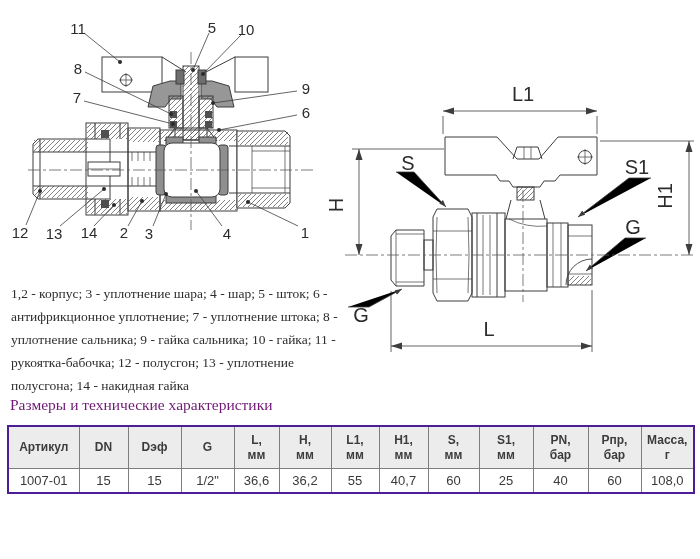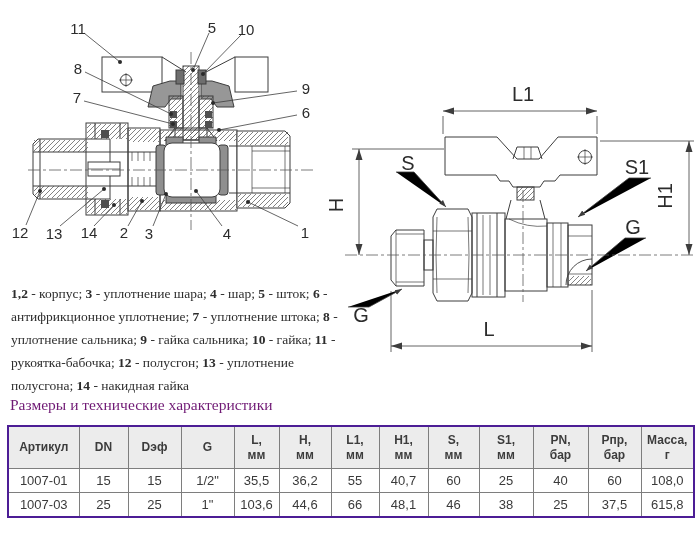--- a/index.html
+++ b/index.html
@@ -1,20 +1,20 @@
 <!DOCTYPE html>
 <html><head>
 <meta charset="utf-8">
 <style>
   html,body{margin:0;padding:0;background:#fff;}
   body{width:700px;height:559px;overflow:hidden;position:relative;font-family:"Liberation Sans",sans-serif;}
   .drawing{position:absolute;left:0;top:0;}
   .legend{position:absolute;left:11px;top:268px;width:342px;
     font-family:"Liberation Serif",serif;font-size:13.5px;line-height:23px;color:#2d2d2d;}
-  .legend b{font-weight:bold;}
+  .legend b{font-weight:normal;}
   .table-title{position:absolute;left:10px;top:396px;
     font-family:"Liberation Serif",serif;font-size:15.5px;color:#701a75;}
   table.spec{position:absolute;left:7px;top:425px;width:686px;border-collapse:collapse;
     table-layout:fixed;text-align:center;color:#3a3a3a;border:2px solid #4c1d95;}
   table.spec th,table.spec td{border:1px solid #7e7e7e;padding:0;overflow:hidden;}
   table.spec thead th{background:#ececec;height:41px;font-size:12px;font-weight:bold;
     white-space:pre-line;line-height:1.25;color:#3c3c3c;}
   table.spec tbody td{height:23px;font-size:13px;font-weight:normal;}
   svg text{font-family:"Liberation Sans",sans-serif;fill:#2c2c2c;}
   svg text.co{font-size:15px;}
@@ -304,39 +304,24 @@
         <th>Масса,
 г</th>
       </tr>
   </thead>
   <tbody>
       <tr>
         <td>1007-01</td>
         <td>15</td>
         <td>15</td>
         <td>1/2"</td>
-        <td>35,5</td>
+        <td>36,6</td>
         <td>36,2</td>
         <td>55</td>
         <td>40,7</td>
         <td>60</td>
         <td>25</td>
         <td>40</td>
         <td>60</td>
         <td>108,0</td>
       </tr>
-      <tr>
-        <td>1007-03</td>
-        <td>25</td>
-        <td>25</td>
-        <td>1"</td>
-        <td>103,6</td>
-        <td>44,6</td>
-        <td>66</td>
-        <td>48,1</td>
-        <td>46</td>
-        <td>38</td>
-        <td>25</td>
-        <td>37,5</td>
-        <td>615,8</td>
-      </tr>
     </tbody>
 </table>
 
 </body></html>

